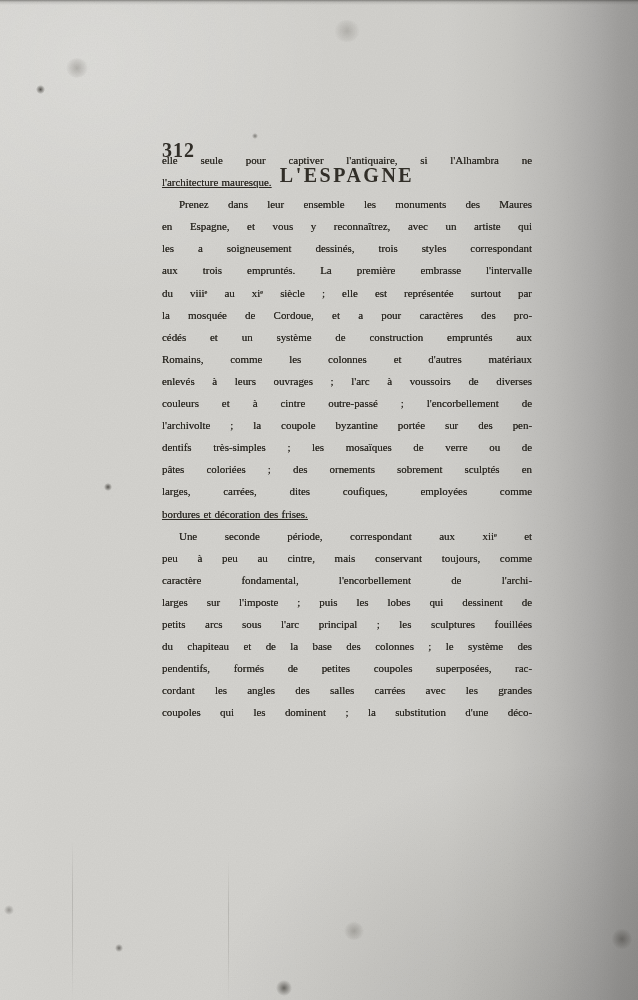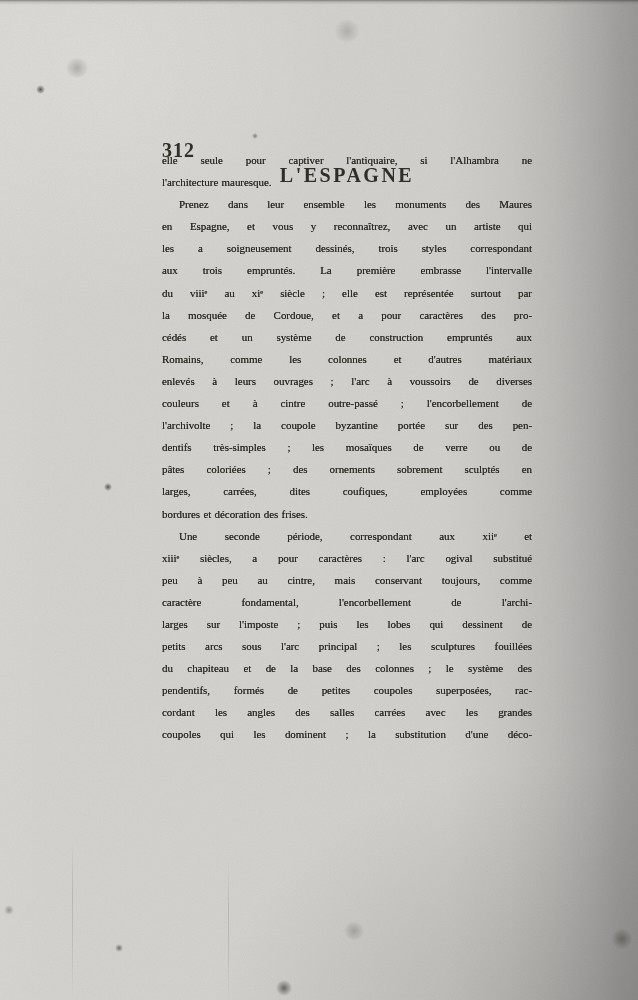--- a/index.html
+++ b/index.html
@@ -66,20 +66,21 @@
     text-align-last: justify;
     -moz-text-align-last: justify;
     height: 22.1px;
     overflow: hidden;
     white-space: nowrap;
   }
   .line.just { white-space: normal; }
   .para.indent .line:first-child { text-indent: 17px; }
   .line.end {
     text-align-last: left;
+    text-decoration: underline;
     -moz-text-align-last: left;
   }
   
   .speck {
     position: absolute;
     border-radius: 50%;
     background: radial-gradient(circle, rgba(48,45,40,0.75) 0%, rgba(48,45,40,0.28) 45%, rgba(48,45,40,0) 72%);
     pointer-events: none;
   }
   .blotch {
@@ -133,21 +134,20 @@
       <div class="line just">couleurs et à cintre outre-passé ; l'encorbellement de</div>
       <div class="line just">l'archivolte ; la coupole byzantine portée sur des pen-</div>
       <div class="line just">dentifs très-simples ; les mosaïques de verre ou de</div>
       <div class="line just">pâtes coloriées ; des ornements sobrement sculptés en</div>
       <div class="line just">larges, carrées, dites coufiques, employées comme</div>
       <div class="line just end">bordures et décoration des frises.</div>
     </div>
 
     <div class="para indent">
       <div class="line just">Une seconde période, correspondant aux xiiᵉ et</div>
-      <div class="line just">xiiiᵉ siècles, a pour caractères : l'arc ogival substitué</div>
       <div class="line just">peu à peu au cintre, mais conservant toujours, comme</div>
       <div class="line just">caractère fondamental, l'encorbellement de l'archi-</div>
       <div class="line just">larges sur l'imposte ; puis les lobes qui dessinent de</div>
       <div class="line just">petits arcs sous l'arc principal ; les sculptures fouillées</div>
       <div class="line just">du chapiteau et de la base des colonnes ; le système des</div>
       <div class="line just">pendentifs, formés de petites coupoles superposées, rac-</div>
       <div class="line just">cordant les angles des salles carrées avec les grandes</div>
       <div class="line just">coupoles qui les dominent ; la substitution d'une déco-</div>
     </div>
 

